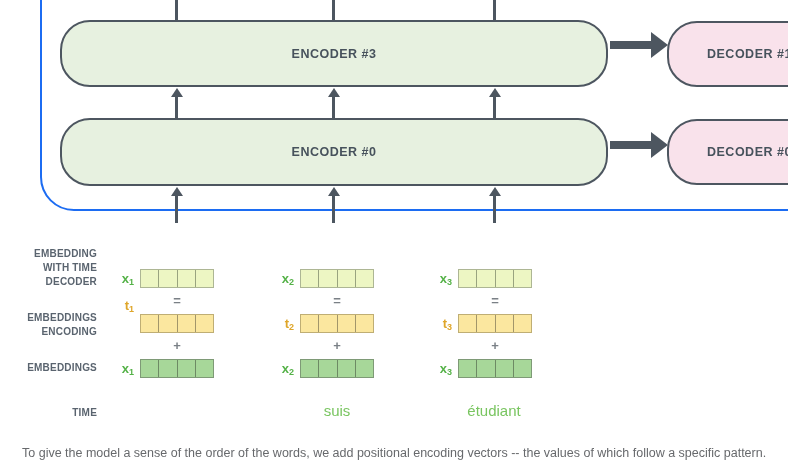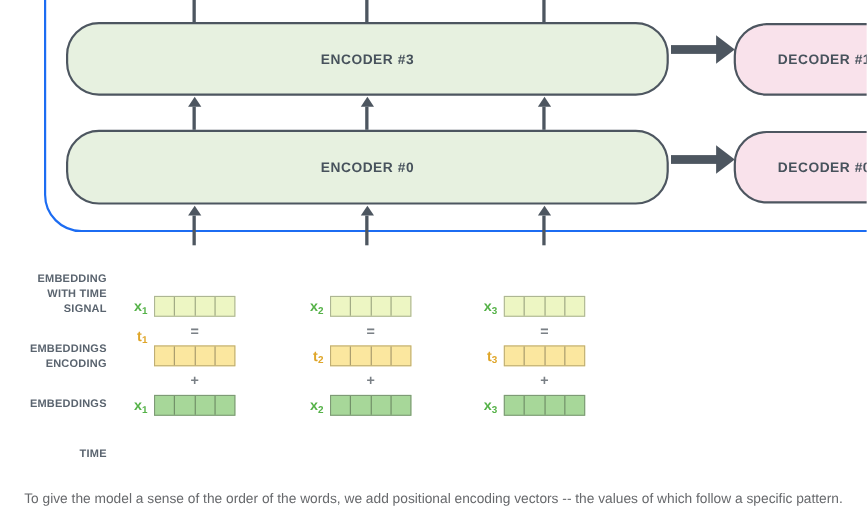--- a/index.html
+++ b/index.html
@@ -130,21 +130,21 @@
       <div class="hhead"></div>
     </div>
   <div class="harrow ha0">
       <div class="hshaft"></div>
       <div class="hhead"></div>
     </div>
 
   <div class="rowlabel" style="top:247px">
     <span>EMBEDDING</span>
     <span>WITH TIME</span>
-    <span>SIGNAL</span>
+    <span>DECODER</span>
   </div>
   <div class="rowlabel" style="top:311px">
     <span>EMBEDDINGS</span>
     <span>ENCODING</span>
   </div>
   <div class="rowlabel" style="top:361px">
     <span>EMBEDDINGS</span>
   </div>
   <div class="rowlabel" style="top:406px">
     <span>TIME</span>
@@ -190,20 +190,21 @@
       <div class="cell"></div>
     </div>
   <div class="op" style="left:300px;top:338px">+</div>
   <div class="veclabel xlab" style="left:268px;top:359px"><span>x</span><span class="sub">2</span></div>
   <div class="vec emb" style="left:300px;top:359px">
       <div class="cell"></div>
       <div class="cell"></div>
       <div class="cell"></div>
       <div class="cell"></div>
     </div>
+  <div class="word" style="left:267px;top:402px">suis</div>
 
   <div class="veclabel xlab" style="left:426px;top:269px"><span>x</span><span class="sub">3</span></div>
   <div class="vec time" style="left:458px;top:269px">
       <div class="cell"></div>
       <div class="cell"></div>
       <div class="cell"></div>
       <div class="cell"></div>
     </div>
   <div class="op" style="left:458px;top:293px">=</div>
   <div class="veclabel tlab" style="left:426px;top:314px"><span>t</span><span class="sub">3</span></div>
@@ -214,16 +215,17 @@
       <div class="cell"></div>
     </div>
   <div class="op" style="left:458px;top:338px">+</div>
   <div class="veclabel xlab" style="left:426px;top:359px"><span>x</span><span class="sub">3</span></div>
   <div class="vec emb" style="left:458px;top:359px">
       <div class="cell"></div>
       <div class="cell"></div>
       <div class="cell"></div>
       <div class="cell"></div>
     </div>
+  <div class="word" style="left:424px;top:402px">étudiant</div>
 
   <div class="caption">To give the model a sense of the order of the words, we add positional encoding vectors -- the values of which follow a specific pattern.</div>
 
 </div>
 
 </body></html>

